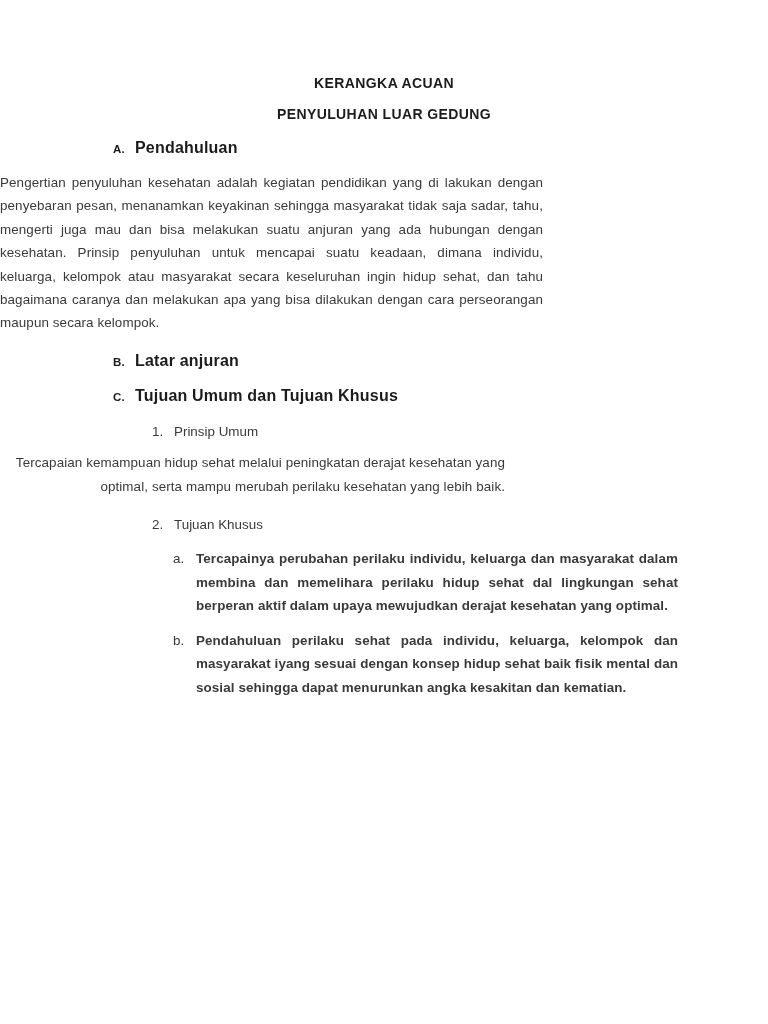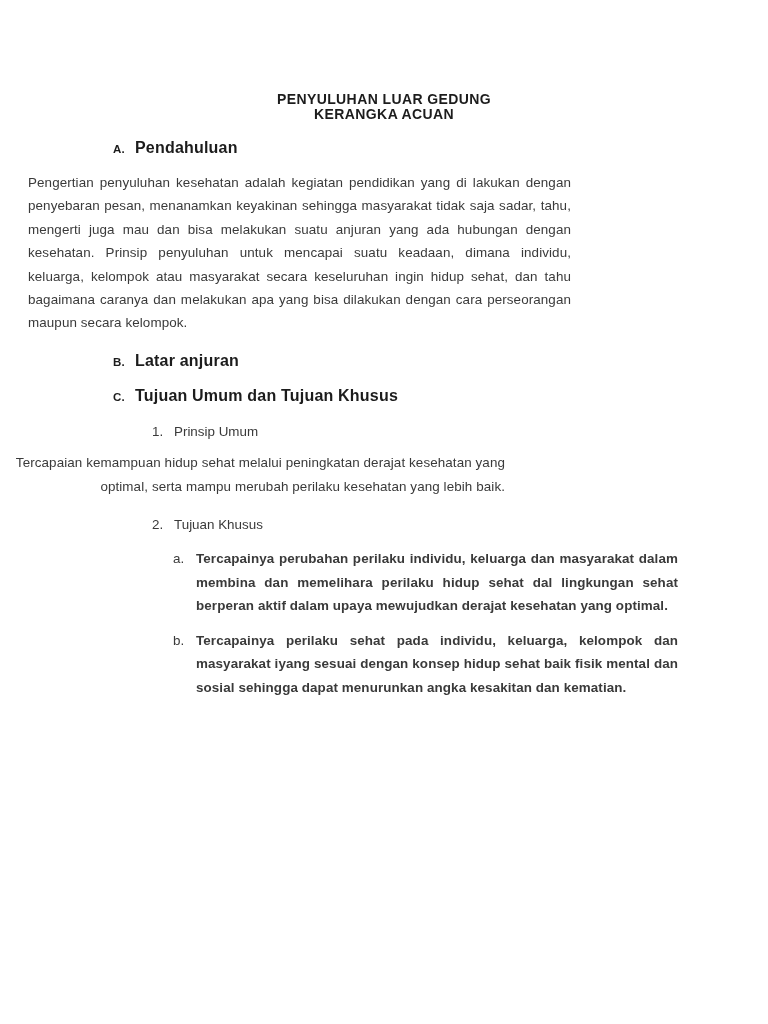--- a/index.html
+++ b/index.html
@@ -54,21 +54,20 @@
   p.body {
     font-size: 13.4px;
     line-height: 23.4px;
     margin: 0;
     letter-spacing: 0.1px;
   }
   .lvl1 {
     margin-left: 135px;
     width: 543px;
     text-align: justify;
-    padding-left: 28px;
   }
   .num-item {
     margin-top: 15px;
   }
   .num-head {
     display: flex;
     margin-left: 152px;
     margin-bottom: 8px;
     align-items: baseline;
     font-size: 13.4px;
@@ -100,22 +99,22 @@
     width: 482px;
     text-align: justify;
     font-weight: bold;
   }
 </style>
 </head>
 <body>
 
 <div class="doc">
 
+  <div class="title">KERANGKA ACUAN</div>
   <div class="title subtitle">PENYULUHAN LUAR GEDUNG</div>
-  <div class="title">KERANGKA ACUAN</div>
 
   <section class="sec">
     <div class="sec-head">
       <span class="sec-marker">A.</span>
       <span class="sec-title">Pendahuluan</span>
     </div>
     <p class="body lvl1">Pengertian penyuluhan kesehatan adalah kegiatan pendidikan yang di lakukan dengan penyebaran pesan, menanamkan keyakinan sehingga masyarakat tidak saja sadar, tahu, mengerti juga mau dan bisa melakukan suatu anjuran yang ada hubungan dengan kesehatan. Prinsip penyuluhan untuk mencapai suatu keadaan, dimana individu, keluarga, kelompok atau masyarakat secara keseluruhan ingin hidup sehat, dan tahu bagaimana caranya dan melakukan apa yang bisa dilakukan dengan cara perseorangan maupun secara kelompok.</p>
   </section>
 
   <section class="sec">
@@ -145,18 +144,18 @@
         <span class="num-title">Tujuan Khusus</span>
       </div>
 
       <div class="let-item">
         <span class="let-marker">a.</span>
         <p class="body let-text">Tercapainya perubahan perilaku individu, keluarga dan masyarakat dalam membina dan memelihara perilaku hidup sehat dal lingkungan sehat berperan aktif dalam upaya mewujudkan derajat kesehatan yang optimal.</p>
       </div>
 
       <div class="let-item">
         <span class="let-marker">b.</span>
-        <p class="body let-text">Tercapainya perilaku sehat pada individu, keluarga, kelompok dan masyarakat iyang sesuai dengan konsep hidup sehat baik fisik mental dan sosial sehingga dapat menurunkan angka kesakitan dan kematian.</p>
+        <p class="body let-text">Pendahuluan perilaku sehat pada individu, keluarga, kelompok dan masyarakat iyang sesuai dengan konsep hidup sehat baik fisik mental dan sosial sehingga dapat menurunkan angka kesakitan dan kematian.</p>
       </div>
     </div>
   </section>
 
 </div>
 
 </body></html>

